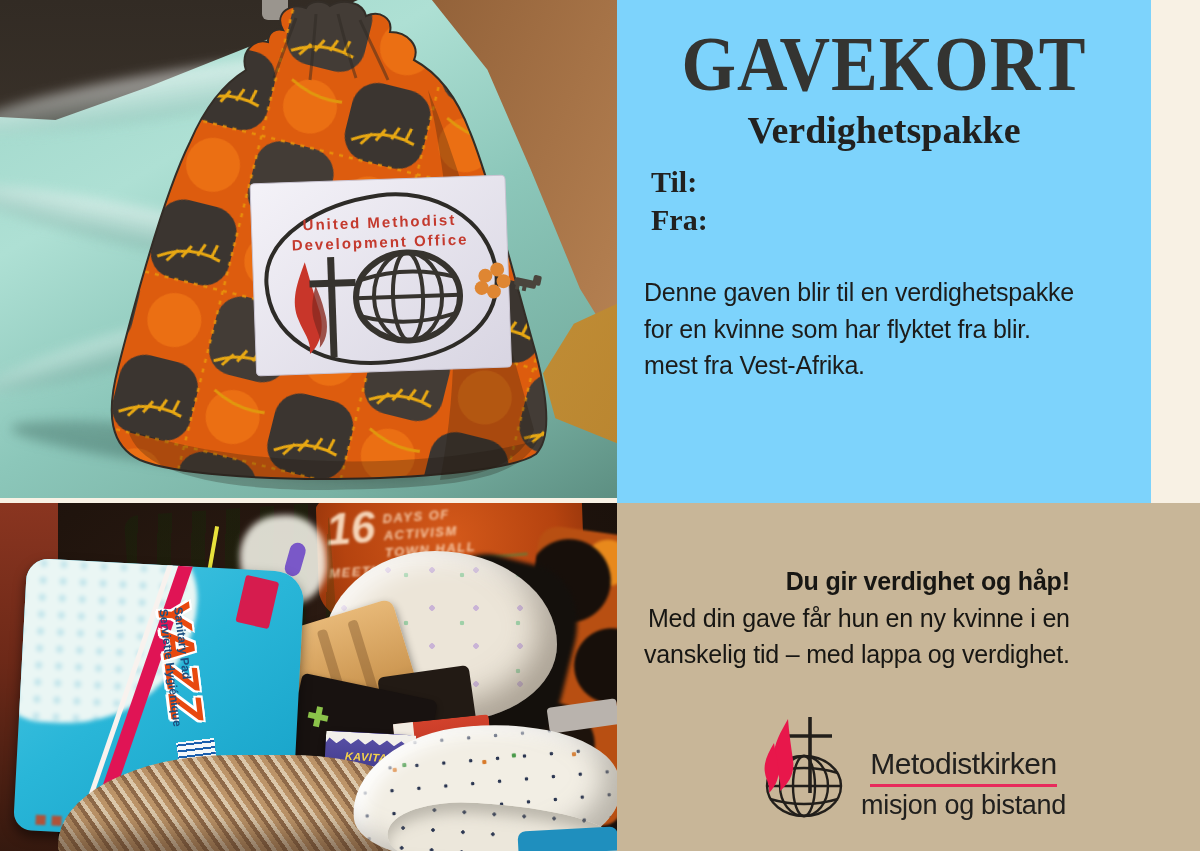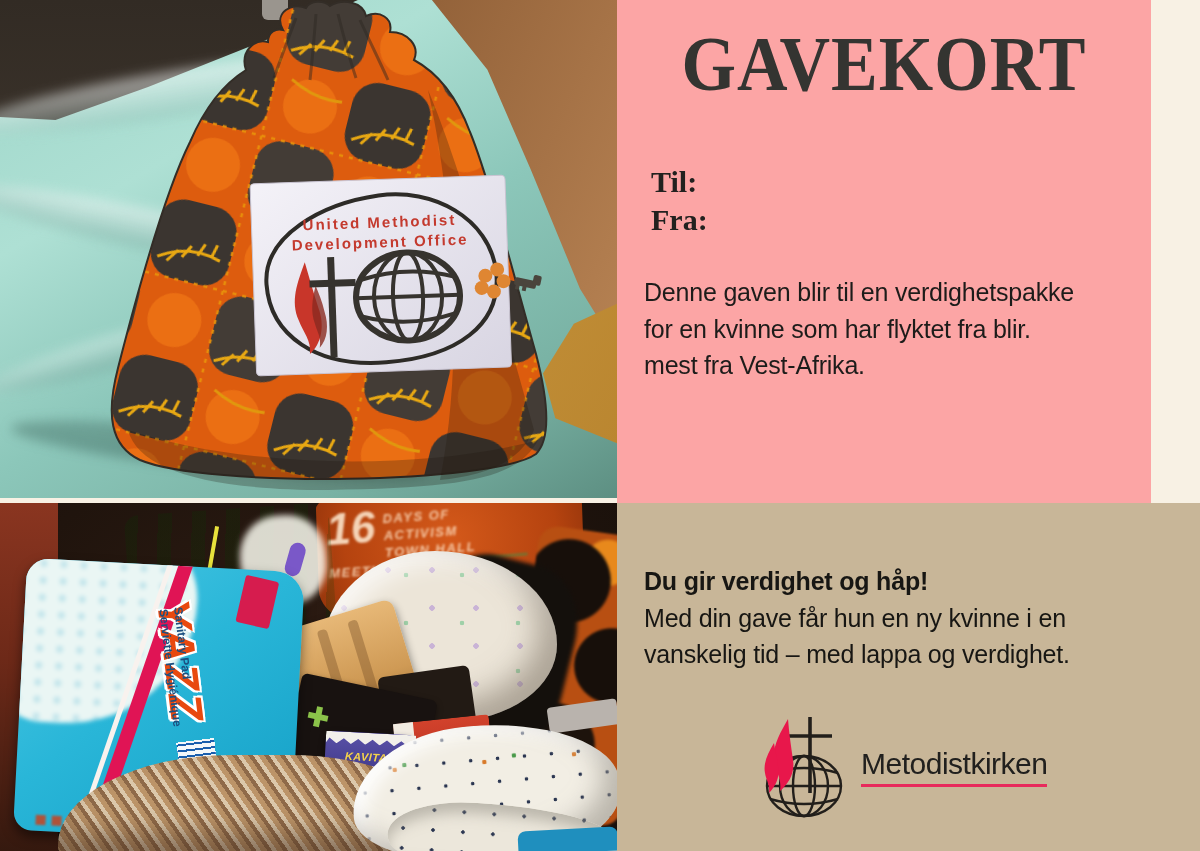--- a/index.html
+++ b/index.html
@@ -1,37 +1,37 @@
 <!DOCTYPE html>
 <html><head>
 <meta charset="utf-8">
 <style>
   html,body{margin:0;padding:0;background:#555;}
   .card{position:relative;width:1200px;height:851px;overflow:hidden;background:#f8f1e4;
         font-family:"Liberation Sans","DejaVu Sans",sans-serif;}
   .abs{position:absolute;}
 
   
-  .panel-top{left:617px;top:0;width:534px;height:503px;background:#fca5a5;}
+  .panel-top{left:617px;top:0;width:534px;height:503px;background:#7dd3fc;}
   .panel-bottom{left:617px;top:503px;width:583px;height:348px;background:#c8b698;}
 
   .title{width:100%;top:24px;text-align:center;
          font-family:"Liberation Serif","DejaVu Serif",serif;font-weight:bold;
          font-size:70px;letter-spacing:1px;color:#343431;transform:scaleY(1.12);}
   .subtitle{width:100%;top:108px;text-align:center;
          font-family:"Liberation Serif","DejaVu Serif",serif;font-weight:bold;
          font-size:38px;color:#22211f;}
   .tofrom{left:34px;font-family:"Liberation Serif","DejaVu Serif",serif;
          font-weight:bold;font-size:30px;color:#22211f;}
   .to{top:165px;} .from{top:203px;}
   .desc{left:27px;top:274px;font-size:25px;line-height:36.5px;color:#1d1c1a;
         letter-spacing:-0.2px;white-space:nowrap;}
 
   .give-block{left:27px;top:60px;font-size:25px;line-height:36.5px;color:#171613;
-        letter-spacing:-0.2px;white-space:nowrap;}
+        letter-spacing:-0.2px;white-space:nowrap;text-align:right;}
   .give-bold{font-weight:bold;}
 
   .logo{left:140px;top:210px;width:420px;height:120px;}
   .logo-mark{left:0;top:0;}
   .logo-text{left:104px;top:34px;text-align:center;}
   .logo-name{font-size:30px;color:#21201e;letter-spacing:-0.5px;
              border-bottom:3px solid #e82a5c;padding-bottom:3px;display:inline-block;}
   .logo-tagline{font-size:27px;color:#21201e;margin-top:3px;letter-spacing:-0.3px;}
 
   
@@ -331,20 +331,21 @@
     </div>
 
     <div class="abs towel"></div>
     <div class="abs undies"></div>
     <div class="abs undies2"></div>
     <div class="abs blue-corner"></div>
   </div>
 
   <div class="abs panel-top">
     <div class="abs title">GAVEKORT</div>
+    <div class="abs subtitle">Verdighetspakke</div>
     <div class="abs tofrom to">Til:</div>
     <div class="abs tofrom from">Fra:</div>
     <div class="abs desc">
       <div>Denne gaven blir til en verdighetspakke</div>
       <div>for en kvinne som har flyktet fra blir.</div>
       <div>mest fra Vest-Afrika.</div>
     </div>
   </div>
 
   <div class="abs panel-bottom">
@@ -368,17 +369,18 @@
           <path d="M53 4 V 80"></path>
           <path d="M31 23 H 75"></path>
         </g>
         <g fill="#e8174b">
           <path d="M31 6 C 23 20 15 34 17 48 C 18 58 25 64 23 78 C 32 70 38 60 36 47 C 34 33 32 20 31 6 Z"></path>
           <path d="M17 30 C 11 40 6 50 8 60 C 9 67 13 71 12 80 C 19 73 23 64 21 53 C 20 44 18 37 17 30 Z"></path>
         </g>
       </svg>
       <div class="abs logo-text">
         <span class="logo-name">Metodistkirken</span>
+        <div class="logo-tagline">misjon og bistand</div>
       </div>
     </div>
   </div>
 
 </div>
 
 </body></html>

